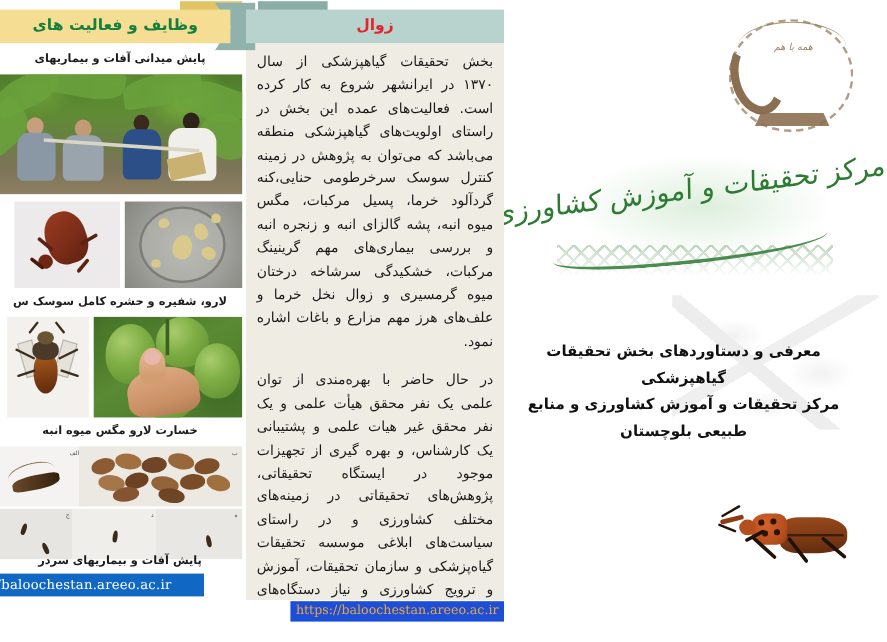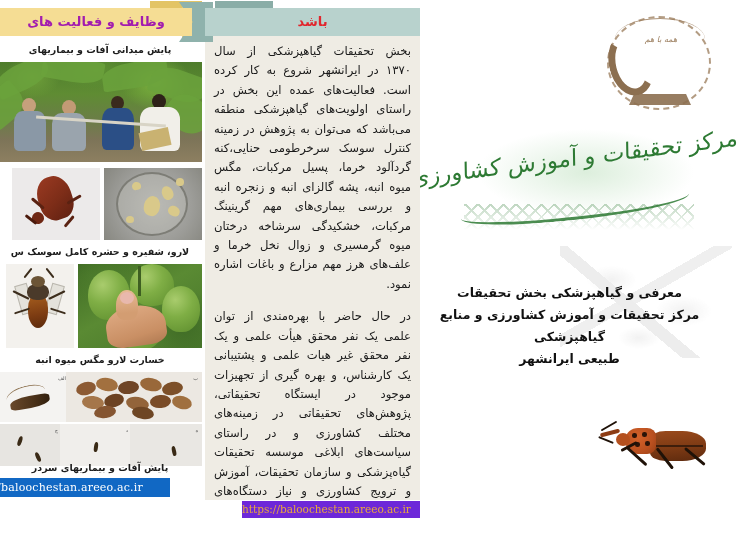--- a/index.html
+++ b/index.html
@@ -51,21 +51,21 @@
     width: 52px; height: 8px;
     background: #e3c465;
     z-index: 2;
   }
   .ribbon-yellow-label {
     position: absolute;
     left: 0; top: 8px;
     width: 192px; height: 28px;
     line-height: 28px;
     text-align: center;
-    color: #a21caf;
+    color: #15803d;
     font-weight: bold;
     font-size: 13px;
     letter-spacing: 0px;
     white-space: nowrap;
     z-index: 6;
     direction: rtl;
   }
 
   .left-caption {
     position: absolute;
@@ -323,25 +323,25 @@
     margin: 0 0 13px 0;
     font-family: "DejaVu Sans", "Liberation Sans", sans-serif;
     word-spacing: 1px;
   }
   .text-panel p:last-child { margin-bottom: 0; }
 
   .url-bar-center {
     position: absolute;
     left: 37px; top: 501px;
     width: 178px; height: 17px;
-    background: #6d28d9;
+    background: #1d4ed8;
     color: #e9a83c;
     font-size: 10.5px;
     line-height: 17px;
-    text-align: left;
+    text-align: center;
     direction: ltr;
     font-family: "DejaVu Serif", "Liberation Serif", serif;
     z-index: 7;
   }
 
   
   .right-col {
     position: absolute;
     left: 420px; top: 0;
     width: 319px;
@@ -686,21 +686,21 @@
 
     <div class="left-caption" style="top:462px;">پایش آفات و بیماریهای سردر</div>
   </div>
 
   <div class="url-bar-left">/baloochestan.areeo.ac.ir</div>
 
   <div class="center-col">
     <div class="ribbon-teal-fold"></div>
     <div class="ribbon-teal-tail"></div>
     <div class="ribbon-teal"></div>
-    <div class="ribbon-teal-label">باشد</div>
+    <div class="ribbon-teal-label">زوال</div>
 
     <div class="text-panel">
       <p>بخش تحقیقات گیاهپزشکی از سال ۱۳۷۰ در ایرانشهر شروع به کار کرده است. فعالیت‌های عمده این بخش در راستای اولویت‌های گیاهپزشکی منطقه می‌باشد که می‌توان به پژوهش در زمینه کنترل سوسک سرخرطومی حنایی،کنه گردآلود خرما، پسیل مرکبات، مگس میوه انبه، پشه گالزای انبه و زنجره انبه و بررسی بیماری‌های مهم گرینینگ مرکبات، خشکیدگی سرشاخه درختان میوه گرمسیری و زوال نخل خرما و علف‌های هرز مهم مزارع و باغات اشاره نمود.</p>
       <p>در حال حاضر با بهره‌مندی از توان علمی یک نفر محقق هیأت علمی و یک نفر محقق غیر هیات علمی و پشتیبانی یک کارشناس، و بهره گیری از تجهیزات موجود در ایستگاه تحقیقاتی، پژوهش‌های تحقیقاتی در زمینه‌های مختلف کشاورزی و در راستای سیاست‌های ابلاغی موسسه تحقیقات گیاه‌پزشکی و سازمان تحقیقات، آموزش و ترویج کشاورزی و نیاز دستگاه‌های اجرایی را به انجام می‌رساند.</p>
     </div>
 
     <div class="url-bar-center">https://baloochestan.areeo.ac.ir</div>
   </div>
 
   <div class="right-col">
@@ -717,24 +717,24 @@
     <div class="green-logo">
       <div class="wash"></div>
       <div class="script">مرکز تحقیقات و آموزش کشاورزی و منابع طبیعی بلوچستان</div>
       <div class="swash"></div>
       <div class="pattern"></div>
     </div>
 
     <div class="watermark"></div>
 
     <div class="right-title">
-      <div>معرفی و گیاهپزشکی بخش تحقیقات</div>
+      <div>معرفی و دستاوردهای بخش تحقیقات</div>
+      <div>گیاهپزشکی</div>
       <div>مرکز تحقیقات و آموزش کشاورزی و منابع</div>
-      <div>گیاهپزشکی</div>
-      <div>طبیعی ایرانشهر</div>
+      <div>طبیعی بلوچستان</div>
     </div>
   </div>
 
   <div class="weevil-photo">
     <div class="rpw-elytra"></div>
     <div class="rpw-pronotum"></div>
     <div class="rpw-spot" style="left:34px;top:18px;"></div>
     <div class="rpw-spot" style="left:44px;top:17px;"></div>
     <div class="rpw-spot" style="left:37px;top:27px;"></div>
     <div class="rpw-spot" style="left:47px;top:26px;"></div>

